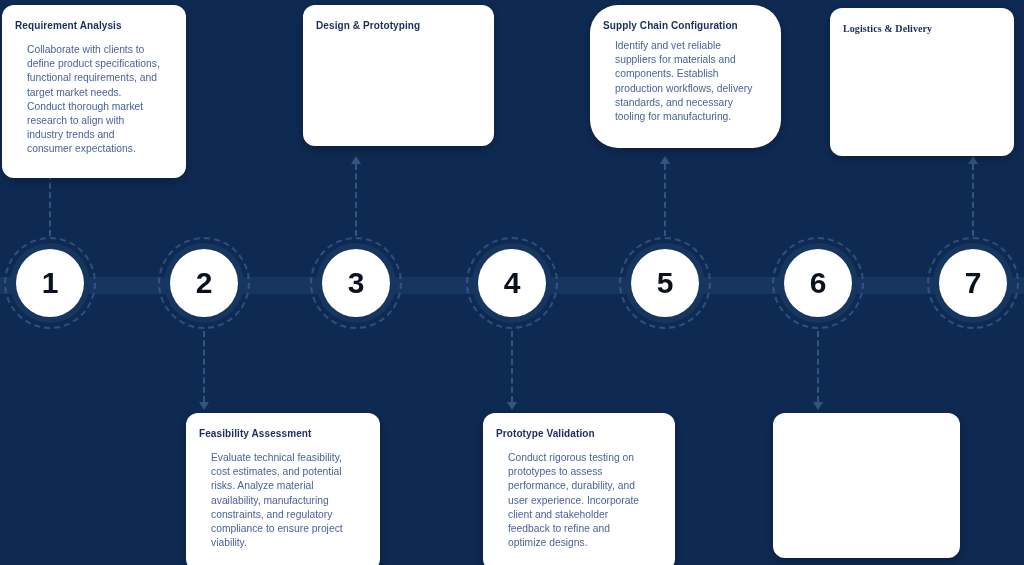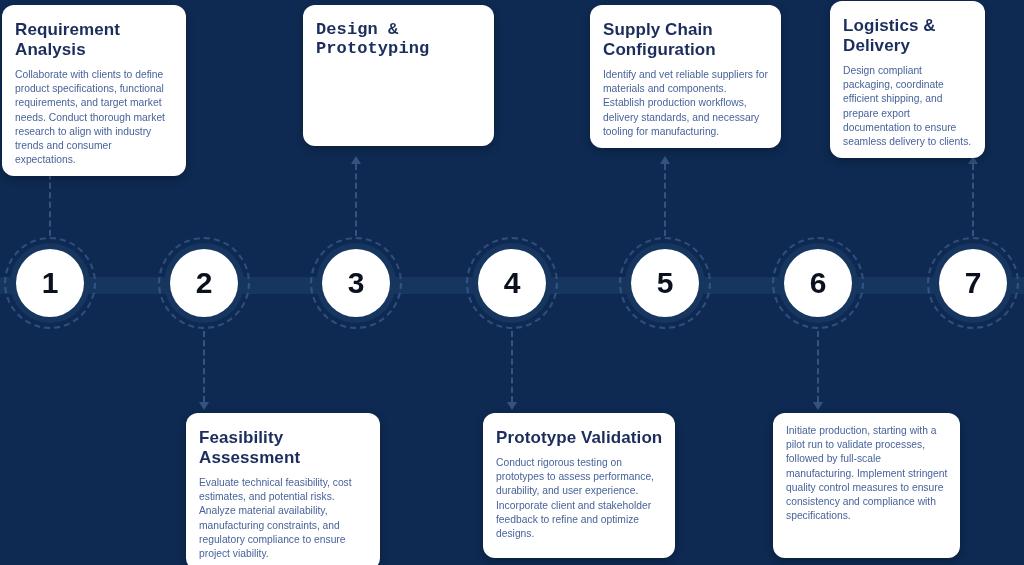--- a/index.html
+++ b/index.html
@@ -41,32 +41,32 @@
   .card{
     position:absolute;
     background:#ffffff;
     border-radius:12px;
     padding:11px 12px 9px 13px;
     box-sizing:border-box;
     box-shadow:0 3px 9px rgba(0,0,0,0.28);
   }
   .card h3{
     margin:4px 0 8px 0;
-    font-size:17px;font-weight:700;color:#1b2d5c;
+    font-size:10px;font-weight:700;color:#1b2d5c;
     letter-spacing:0.1px;
   }
   .card p{
-    margin:0;
+    margin:12px;
     font-size:10.3px;line-height:14.2px;color:#48639a;font-weight:500;
   }
   .gap-lg p{margin-top:8px;}
   .card-s1{left:2px;  top:5px;  width:184px;min-height:148px;}
-  .card-s3{left:303px;top:5px;  width:191px;min-height:141px;font-family:Liberation Mono, monospace;}
-  .card-s5{left:590px;top:5px;  width:191px;min-height:143px;}
-  .card-s7{left:830px;top:1px;  width:155px;min-height:148px;}
+  .card-s3{left:303px;top:5px;  width:191px;min-height:141px;}
+  .card-s5{left:590px;top:5px;  width:191px;min-height:143px;border-radius:28px;}
+  .card-s7{left:830px;top:8px;  width:184px;min-height:148px;font-family:Liberation Serif, serif;}
   .card-s2{left:186px;top:413px;width:194px;min-height:145px;}
   .card-s4{left:483px;top:413px;width:192px;min-height:145px;}
   .card-s6{left:773px;top:413px;width:187px;min-height:145px;}
 
   
   .conn-line{
     position:absolute;width:0;
     border-left:2px dashed #34547f;
   }
   .conn-top{top:164px;height:72px;}
@@ -154,28 +154,26 @@
   </div>
   <div class="card card-s3">
     <h3>Design &amp; Prototyping</h3>
   </div>
   <div class="card card-s5 gap-lg">
     <h3>Supply Chain Configuration</h3>
     <p>Identify and vet reliable suppliers for materials and components. Establish production workflows, delivery standards, and necessary tooling for manufacturing.</p>
   </div>
   <div class="card card-s7 gap-lg">
     <h3>Logistics &amp; Delivery</h3>
-    <p>Design compliant packaging, coordinate efficient shipping, and prepare export documentation to ensure seamless delivery to clients.</p>
   </div>
 
   <div class="card card-s4">
     <h3>Prototype Validation</h3>
     <p>Conduct rigorous testing on prototypes to assess performance, durability, and user experience. Incorporate client and stakeholder feedback to refine and optimize designs.</p>
   </div>
   <div class="card card-s2">
     <h3>Feasibility Assessment</h3>
     <p>Evaluate technical feasibility, cost estimates, and potential risks. Analyze material availability, manufacturing constraints, and regulatory compliance to ensure project viability.</p>
   </div>
   <div class="card card-s6">
-    <p>Initiate production, starting with a pilot run to validate processes, followed by full-scale manufacturing. Implement stringent quality control measures to ensure consistency and compliance with specifications.</p>
   </div>
 
 </div>
 
 </body></html>

